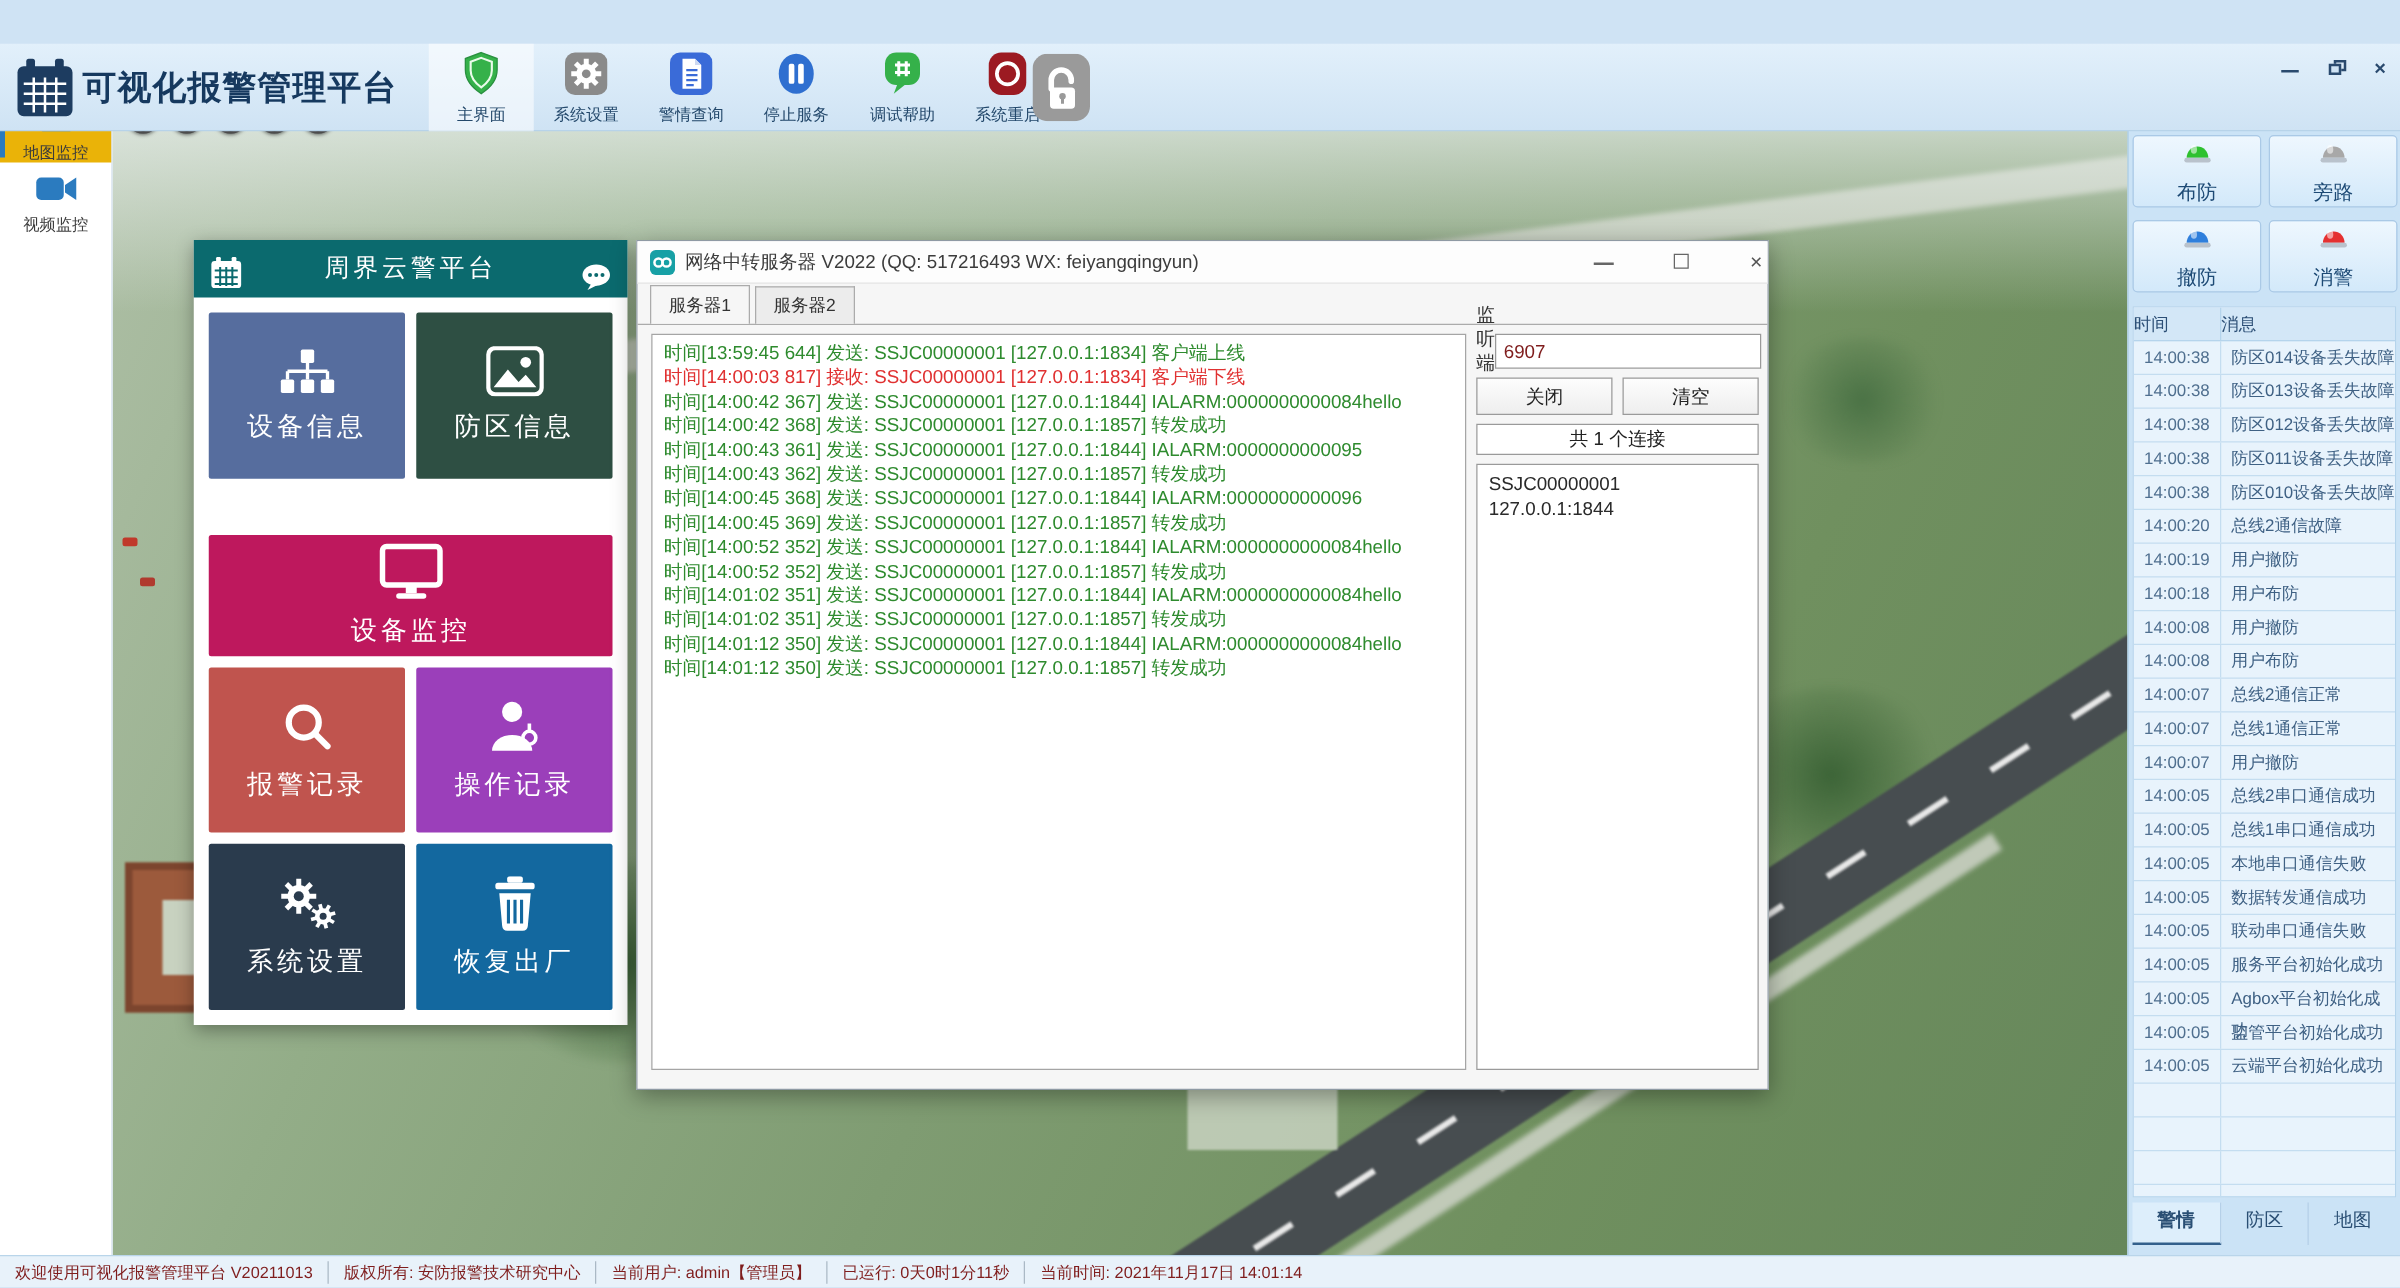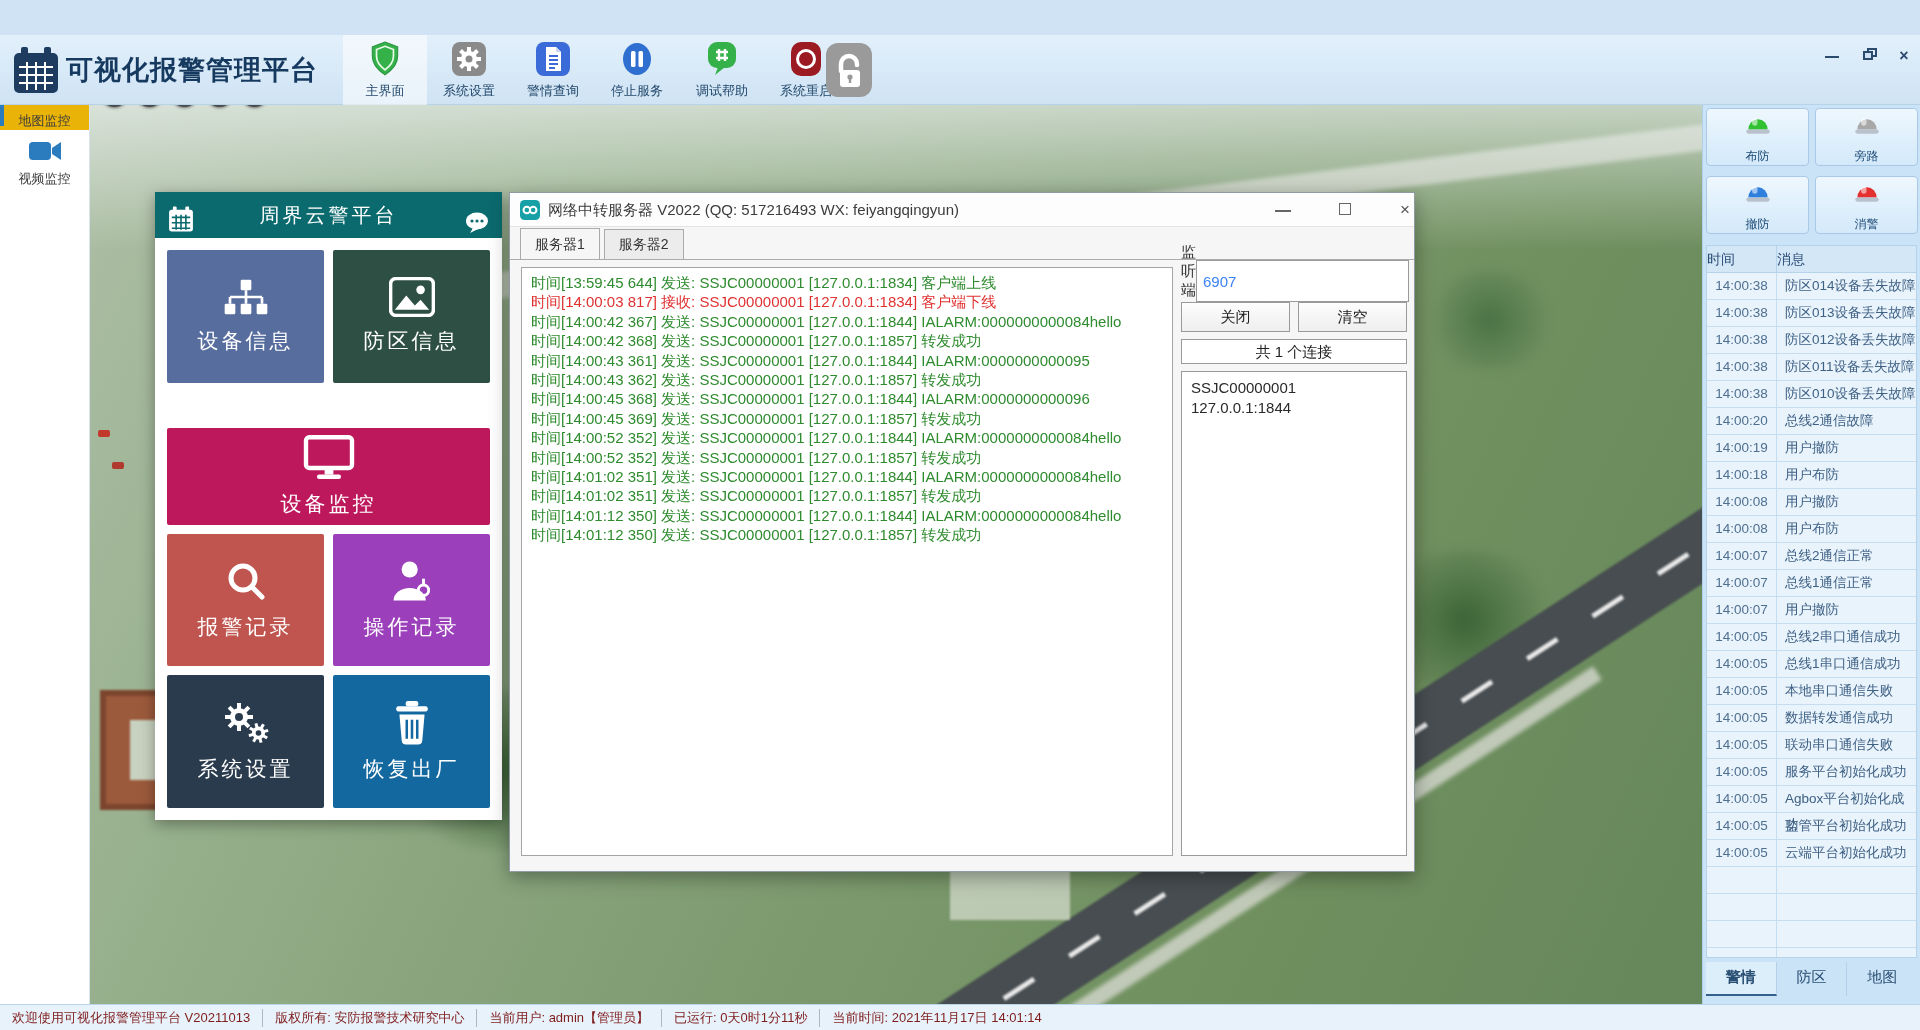--- a/index.html
+++ b/index.html
@@ -86,22 +86,22 @@
   .dtab.active { background:#f6f6f6; line-height:30px; height:31px; margin-top:-1px; }
   .d-sep { position:absolute; left:0; right:0; top:66px; border-top:1px solid #ababab; }
   .logbox { position:absolute; left:11px; top:74px; width:652px; height:589px; background:#fff;
     border:1px solid #a5a5a5; padding:5px 9px; overflow:hidden; }
   .logline { font-size:15px; line-height:19.4px; word-break:break-all; color:#2e8b2e; }
   .logline.red { color:#e03131; }
   .d-right { position:absolute; left:671px; top:74px; width:226px; height:589px;
     display:flex; flex-direction:column; gap:7px; }
   .portrow { display:flex; align-items:center; height:28px; }
   .portrow .plabel { font-size:15px; color:#333; width:74px; }
-  .portrow input { flex:1; height:42px; border:1px solid #9a9a9a; font-size:15px; padding:0 6px;
-    font-family:inherit; background:#fff; color:#3b82f6; }
+  .portrow input { flex:1; height:28px; border:1px solid #9a9a9a; font-size:15px; padding:0 6px;
+    font-family:inherit; background:#fff; color:#7f1d1d; }
   .btnrow { display:flex; gap:8px; height:30px; }
   .dbtn { flex:1; background:linear-gradient(#fdfdfd,#eee); border:1px solid #9a9a9a;
     font-size:15px; color:#222; cursor:pointer; font-family:inherit; }
   .connsum { height:25px; background:#fff; border:1px solid #9a9a9a; text-align:center;
     line-height:23px; font-size:15px; color:#222; }
   .connlist { flex:1; background:#fff; border:1px solid #9a9a9a; padding:6px 9px; }
   .connitem { font-size:15px; color:#2a2a2a; line-height:20px; }
 
   
   .alarm { position:absolute; right:0; top:70px; width:218px; bottom:26px;
@@ -109,21 +109,21 @@
   .aselect { position:absolute; top:8px; height:24px; background:linear-gradient(#fdfeff,#ddeefb);
     border:1px solid #9fc2e2; border-radius:3px; font-size:14px; color:#33567c;
     line-height:22px; padding-left:7px; cursor:pointer; }
   .aselect .chev { position:absolute; right:6px; top:9px; width:0; height:0;
     border-left:5px solid transparent; border-right:5px solid transparent; border-top:6px solid #8aaac8; }
   .abtns { position:absolute; left:3px; top:38px; width:212px; display:grid;
     grid-template-columns:1fr 1fr; gap:10px 6px; }
   .abtn { height:58px; background:linear-gradient(#eef7fe,#d3e9fa); border:1px solid #aac9e6;
     border-radius:4px; display:flex; flex-direction:column; align-items:center; justify-content:center;
     cursor:pointer; }
-  .abtn .albl { font-size:12px; color:#1d4a75; margin-top:12px; }
+  .abtn .albl { font-size:16px; color:#1d4a75; margin-top:12px; }
   .atable { position:absolute; left:3px; right:3px; top:175px; height:713px; overflow:hidden;
     background:#e8f3fc; border:1px solid #b5d4ec; }
   .ahead { display:flex; background:#d3e7f7; border-bottom:1px solid #b5d4ec; }
   .ahead div { font-size:14px; color:#2c4f76; height:26px; line-height:26px; }
   .ahc1 { width:70px; border-right:1px solid #b5d4ec; }
   .ahc2 { flex:1; }
   .trow { display:flex; border-bottom:1px solid #c4ddf0; }
   .tc1 { width:70px; height:26px; line-height:26px; font-size:13.5px; color:#4f6f8f;
     text-align:center; border-right:1px solid #c4ddf0; }
   .tc2 { flex:1; height:26px; line-height:26px; font-size:13.5px; color:#3f6184; padding-left:8px; }

